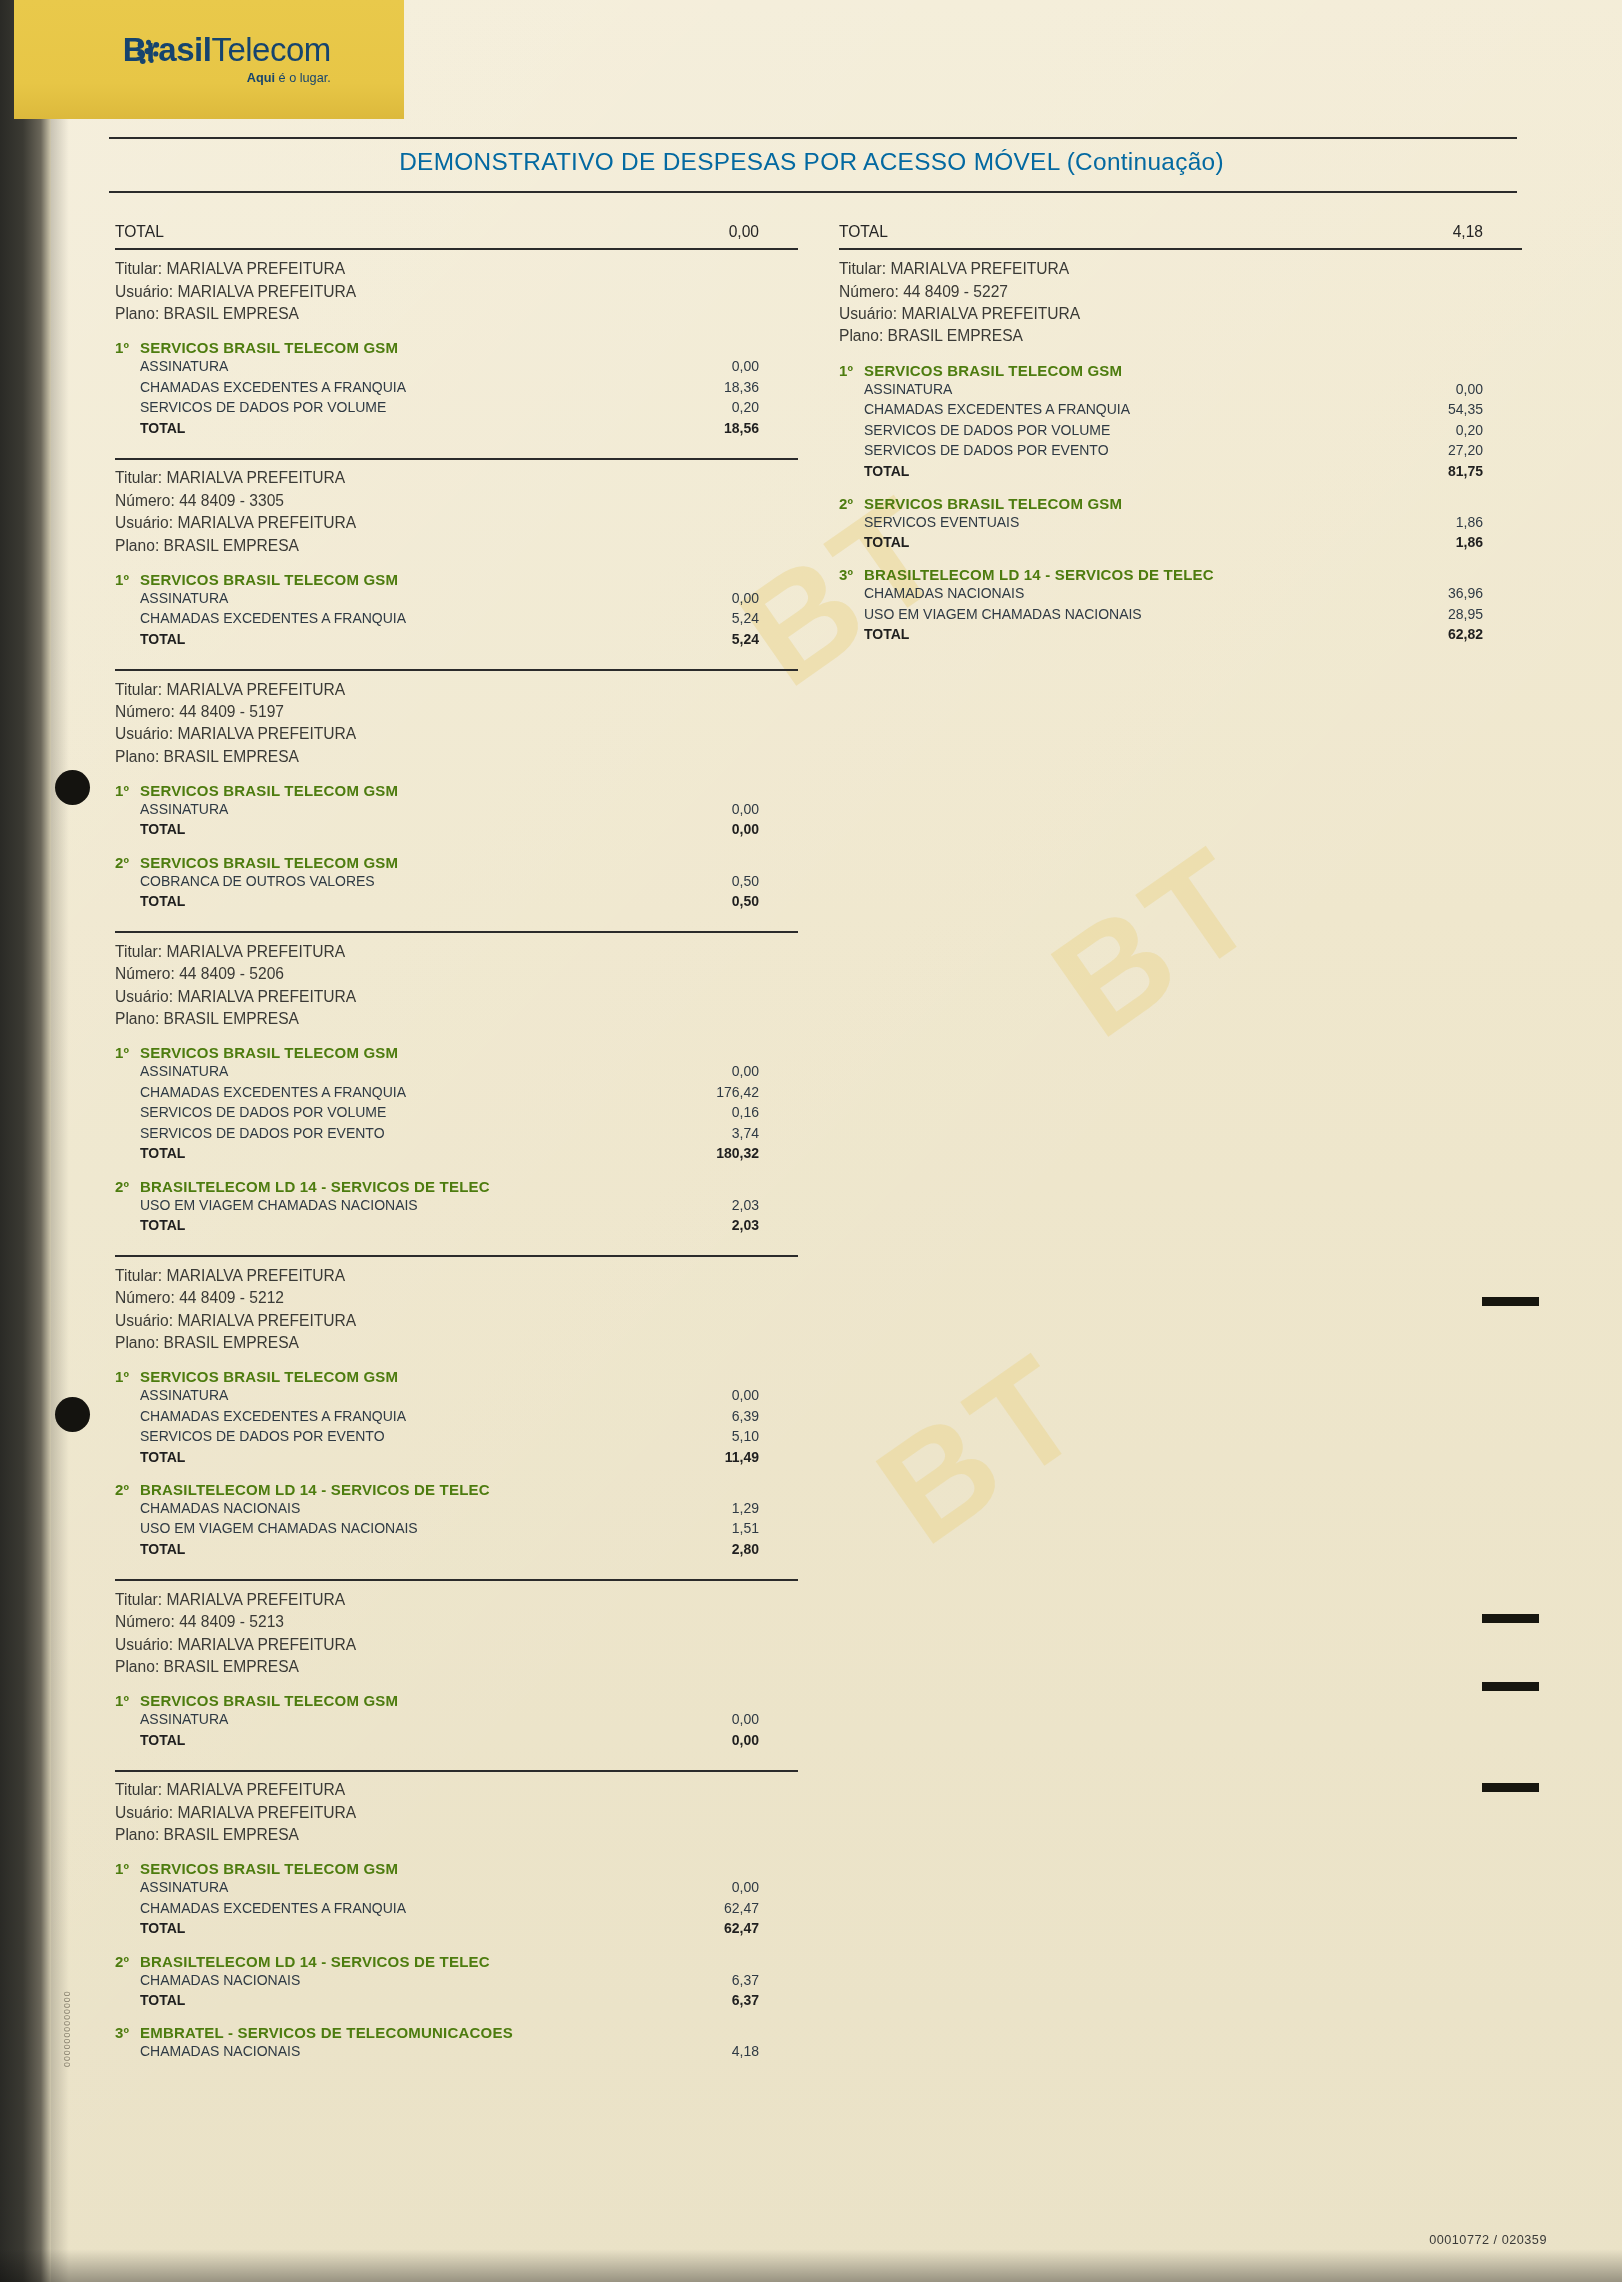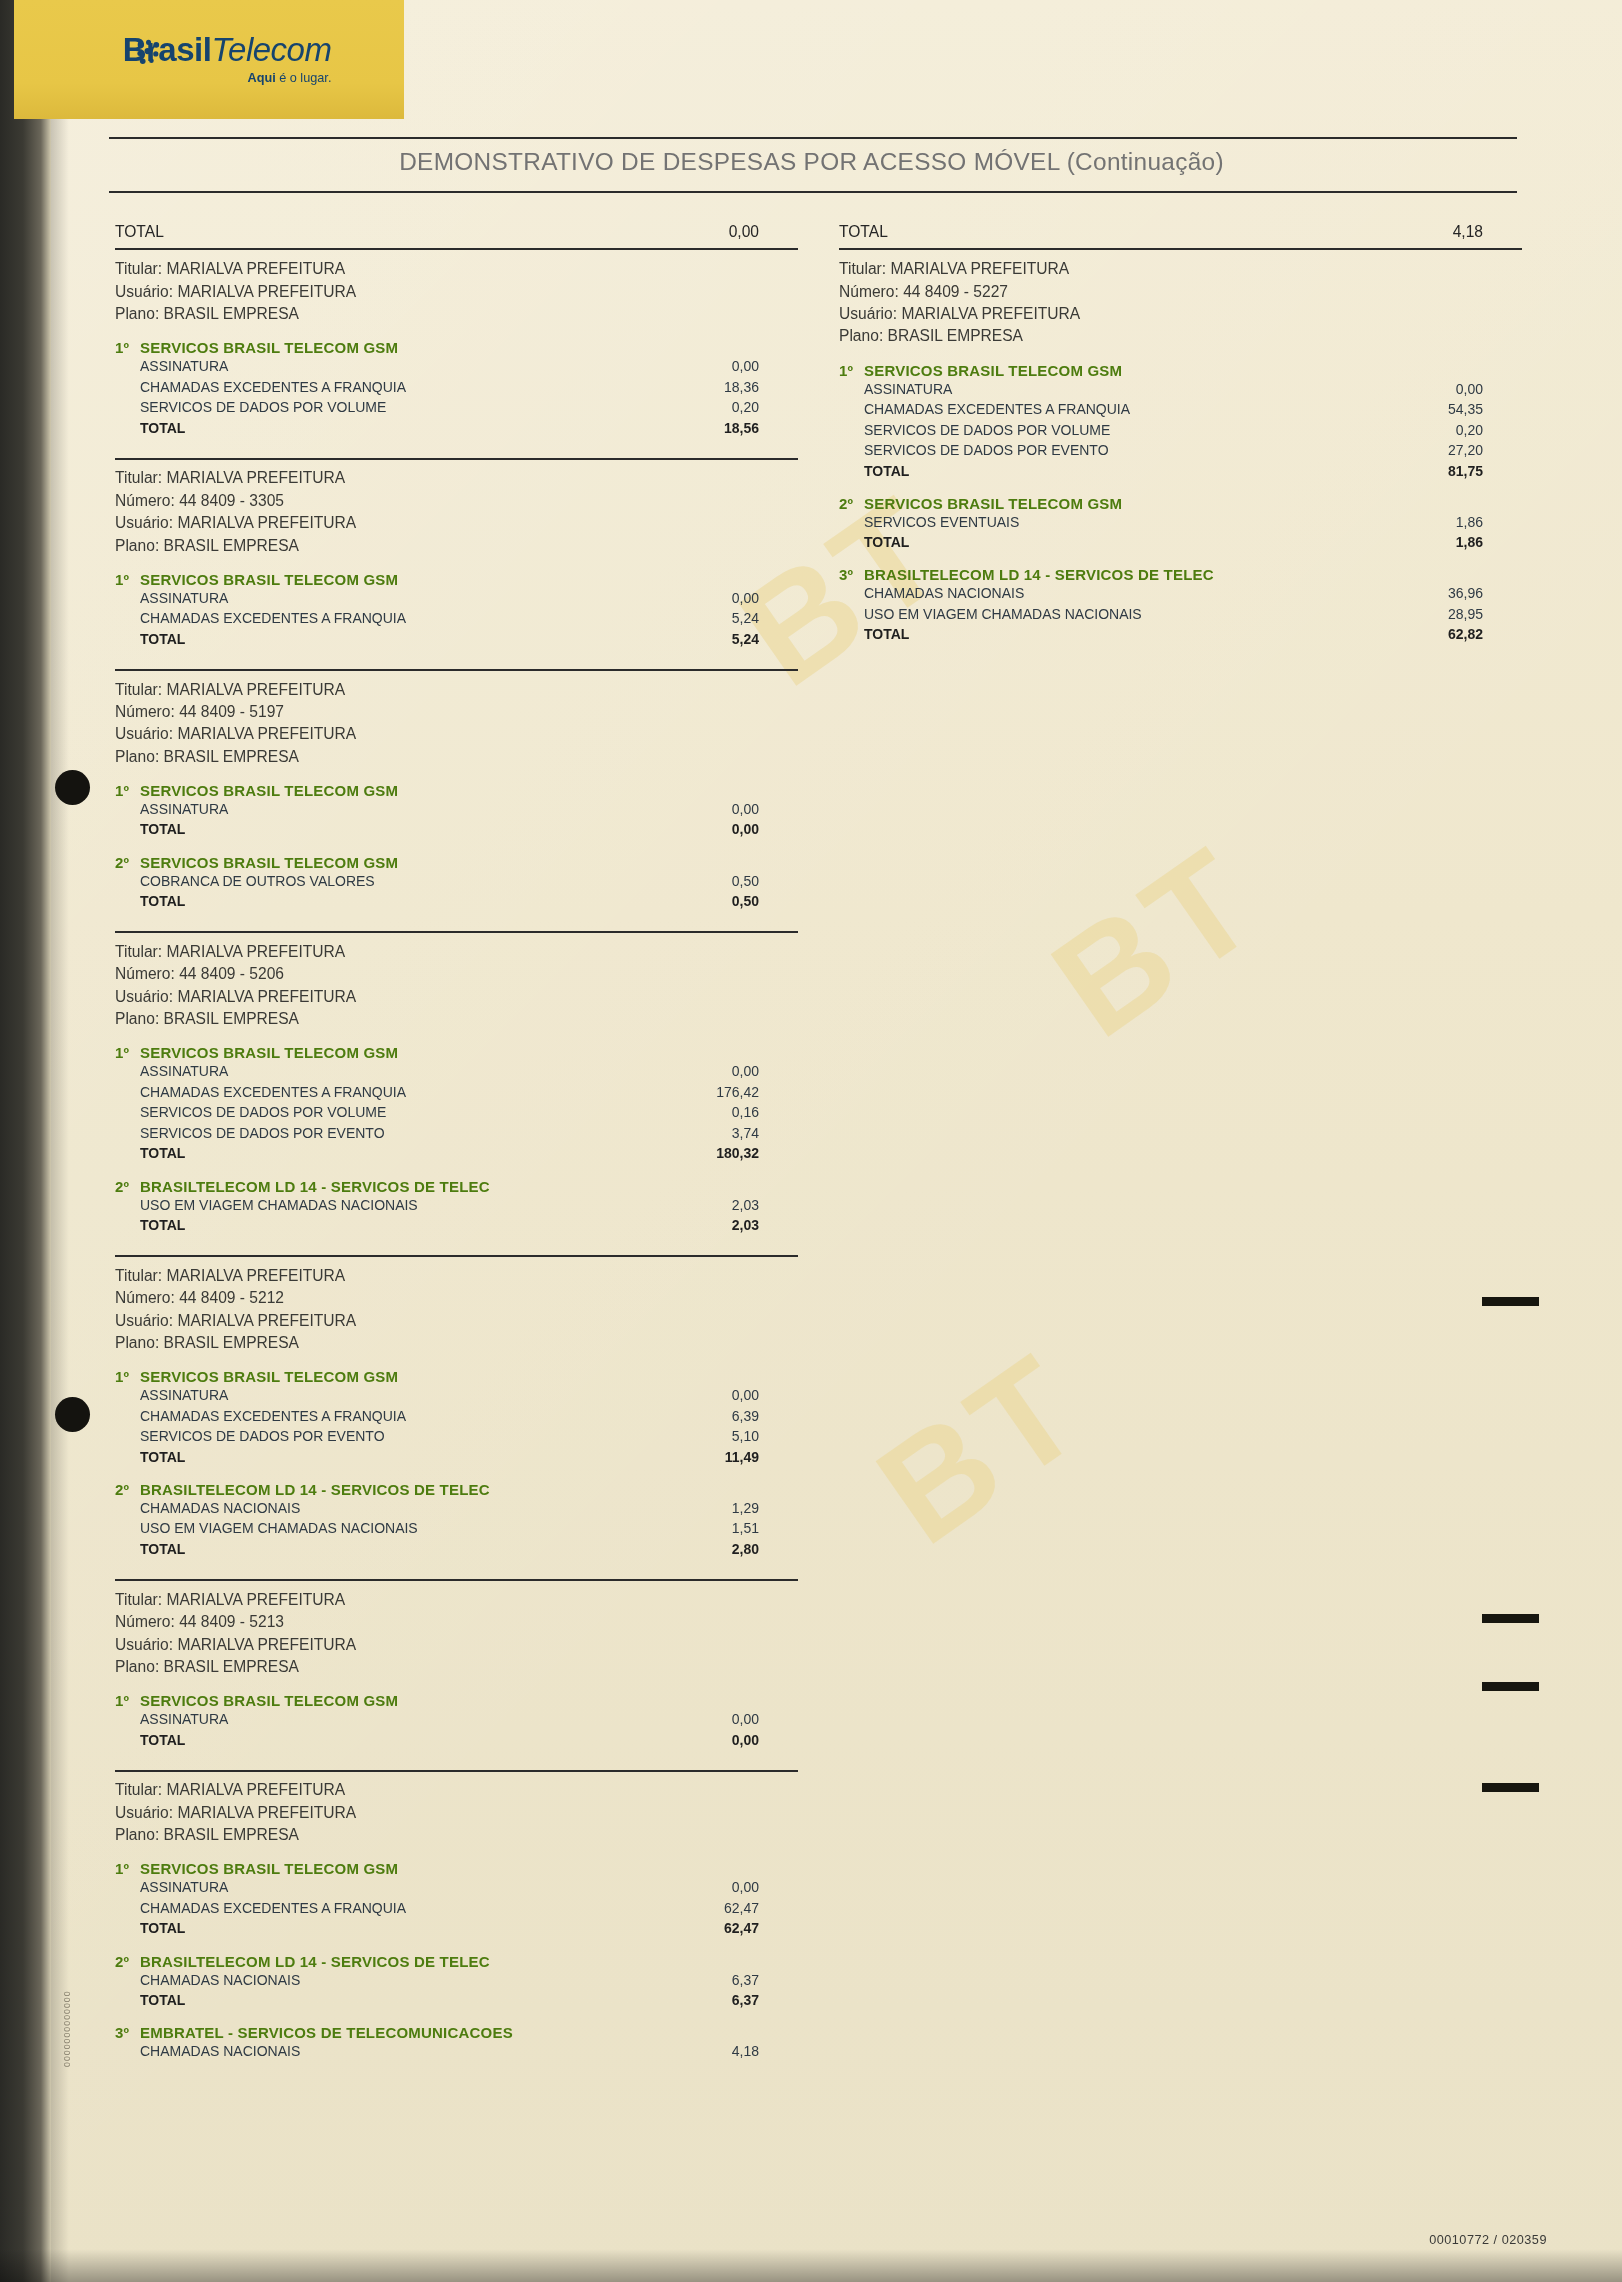--- a/index.html
+++ b/index.html
@@ -32,30 +32,30 @@
     font-weight:bold; transform:rotate(-35deg); letter-spacing:5.9px;
     pointer-events:none; user-select:none;
   }
   
   #logo-block {
     position:absolute; left:13.7px; top:0; width:390px; height:119px;
     background:linear-gradient(to bottom,#e9c94b 0%, #e7c646 70%, #dcb93c 100%);
   }
   #logo-inner { position:absolute; left:109px; top:31px; }
   .logo-text { font-size:33px; font-weight:bold; color:#16446e; letter-spacing:-0.5px;}
-  .logo-text .thin { font-weight:normal; color:#16446e;font-style:italic;}
+  .logo-text .thin { font-weight:normal; color:#16446e;}
   .logo-tag { font-size:12.7px; color:#16446e; text-align:right; margin-top:2px;}
   .logo-tag b{font-weight:bold;}
   #logo-glyph{
     position:absolute; left:121px; top:39px; width:29px; height:27px;
   }
   
   #doc-title {
     position:absolute; left:0; top:148px; width:1623px; text-align:center;
-    font-size:24.4px; color:#737373; letter-spacing:0.3px;
+    font-size:24.4px; color:#0369a1; letter-spacing:0.3px;
   }
   
   .hrule { position:absolute; background:#2b2b2b; height:2px; }
   
   .col { position:absolute; top:222px; font-size:14.6px; color:#2a2a28; }
   #colL { left:115px; width:683px; }
   #colR { left:839px; width:683px; }
 
   .row { position:relative; height:20.5px; line-height:20.5px; }
   .row .lbl { position:absolute; left:0; white-space:nowrap;}

